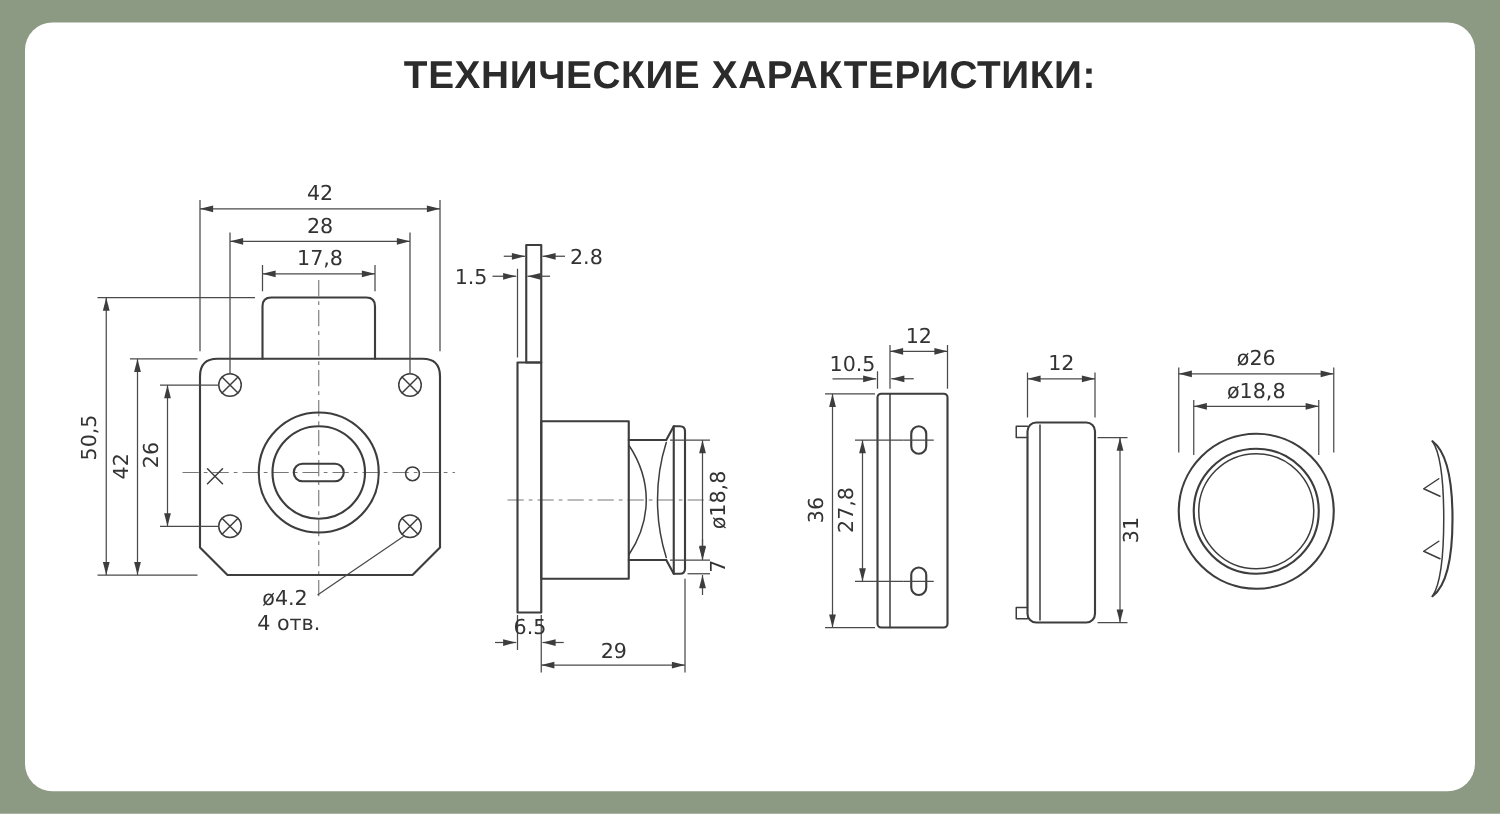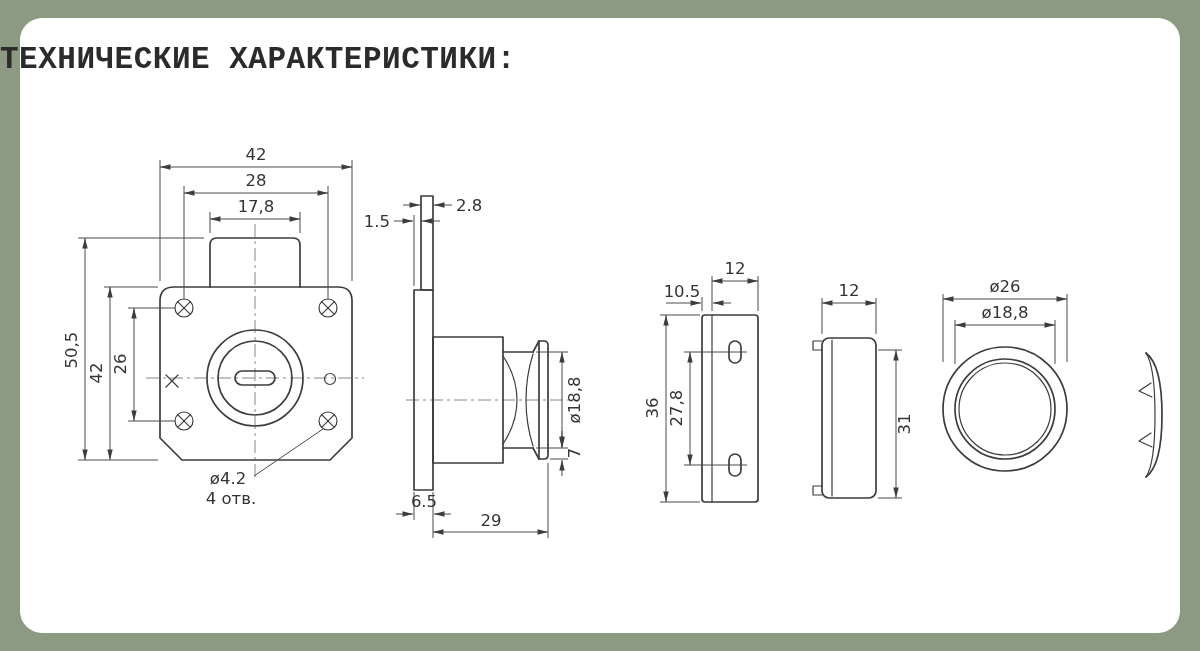--- a/index.html
+++ b/index.html
@@ -9,22 +9,22 @@
   body{
     width:1200px;height:651px;position:relative;overflow:hidden;
     background:var(--background);
     font-family:"DejaVu Sans",sans-serif;
   }
   .card{
     position:absolute;left:20px;top:18px;width:1160px;height:615px;
     background:var(--card);border-radius:22px;
   }
   .title{
-    position:absolute;top:42px;left:0;width:100%;margin:0;text-align:left;
-    font-family:Liberation Mono, monospace;font-weight:700;font-size:31px;
+    position:absolute;top:42px;left:0;width:100%;margin:0;text-align:center;
+    font-family:Liberation Sans, sans-serif;font-weight:700;font-size:31px;
     letter-spacing:.5px;color:var(--text);
   }
   svg.drawing{position:absolute;left:0;top:0;width:1200px;height:651px;}
   
   .ol{fill:none;stroke:var(--line);stroke-width:1.7;stroke-linejoin:round;stroke-linecap:round;}
   .ol2{fill:none;stroke:var(--line);stroke-width:1.2;stroke-linejoin:round;stroke-linecap:round;}
   
   .dl{fill:none;stroke:var(--dim);stroke-width:1;}
   .dim{fill:none;stroke:var(--dim);stroke-width:1;marker-start:url(#arr);marker-end:url(#arr);}
   .dim1{fill:none;stroke:var(--dim);stroke-width:1;marker-end:url(#arr);}

